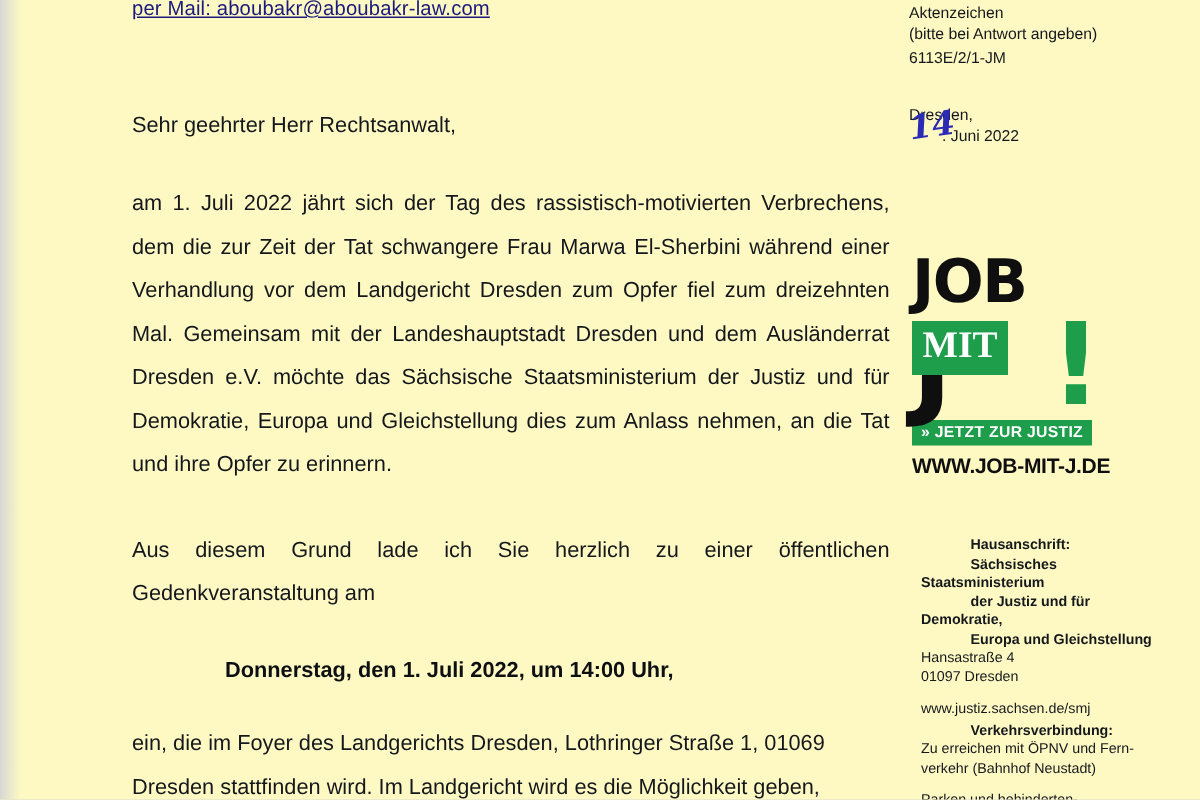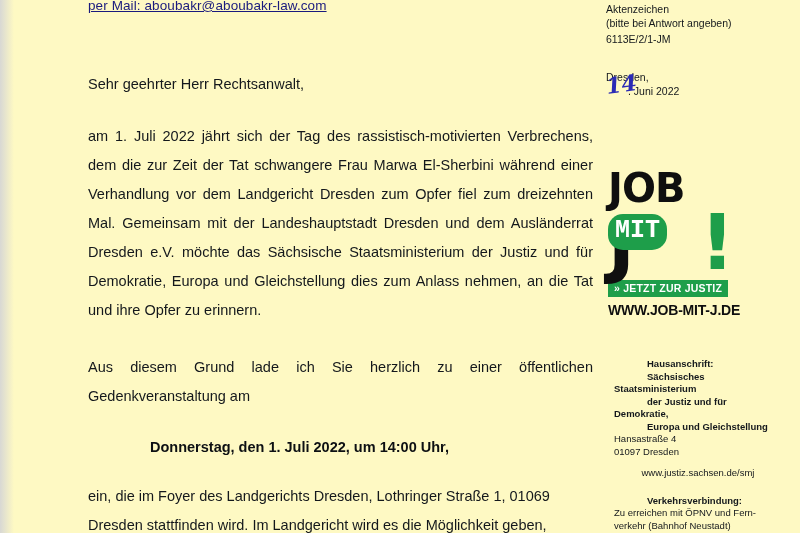--- a/index.html
+++ b/index.html
@@ -141,26 +141,25 @@
     position: relative;
     height: 66px;
     margin-top: 4px;
   }
   .logo-mit {
     position: absolute;
     left: 0;
     top: 2px;
     background: #1e9e4a;
     color: #ffffff;
-    font-family: Liberation Mono, monospace;
+    font-family: Liberation Serif, serif;
     font-weight: bold;
     font-size: 25px;
     line-height: 30px;
     padding: 2px 7px 4px 7px;
-    border-radius: 15px;
   }
   .logo-j {
     position: absolute;
     left: 0;
     top: 0;
     font-family: "DejaVu Sans", sans-serif;
     font-weight: bold;
     font-size: 72px;
     line-height: 66px;
     color: #0f0f0f;
@@ -197,21 +196,21 @@
     position: absolute;
     right: 18px;
     top: 358px;
     width: 168px;
     font-size: 9.5px;
     color: #14181c;
     line-height: 12.5px;
   }
   .addr-block b { font-weight: bold; padding-left: 33px; }
   .addr-block .grp { margin-bottom: 9px; }
-  .addr-block .web { margin-bottom: 15px; text-align: center; }
+  .addr-block .web { margin-bottom: 2px; }
 </style>
 </head>
 <body>
 
 <div class="page">
 
   <div class="mail-line">per Mail: aboubakr@aboubakr-law.com</div>
 
   <div class="body-col">
     <p class="salutation">Sehr geehrter Herr Rechtsanwalt,</p>

